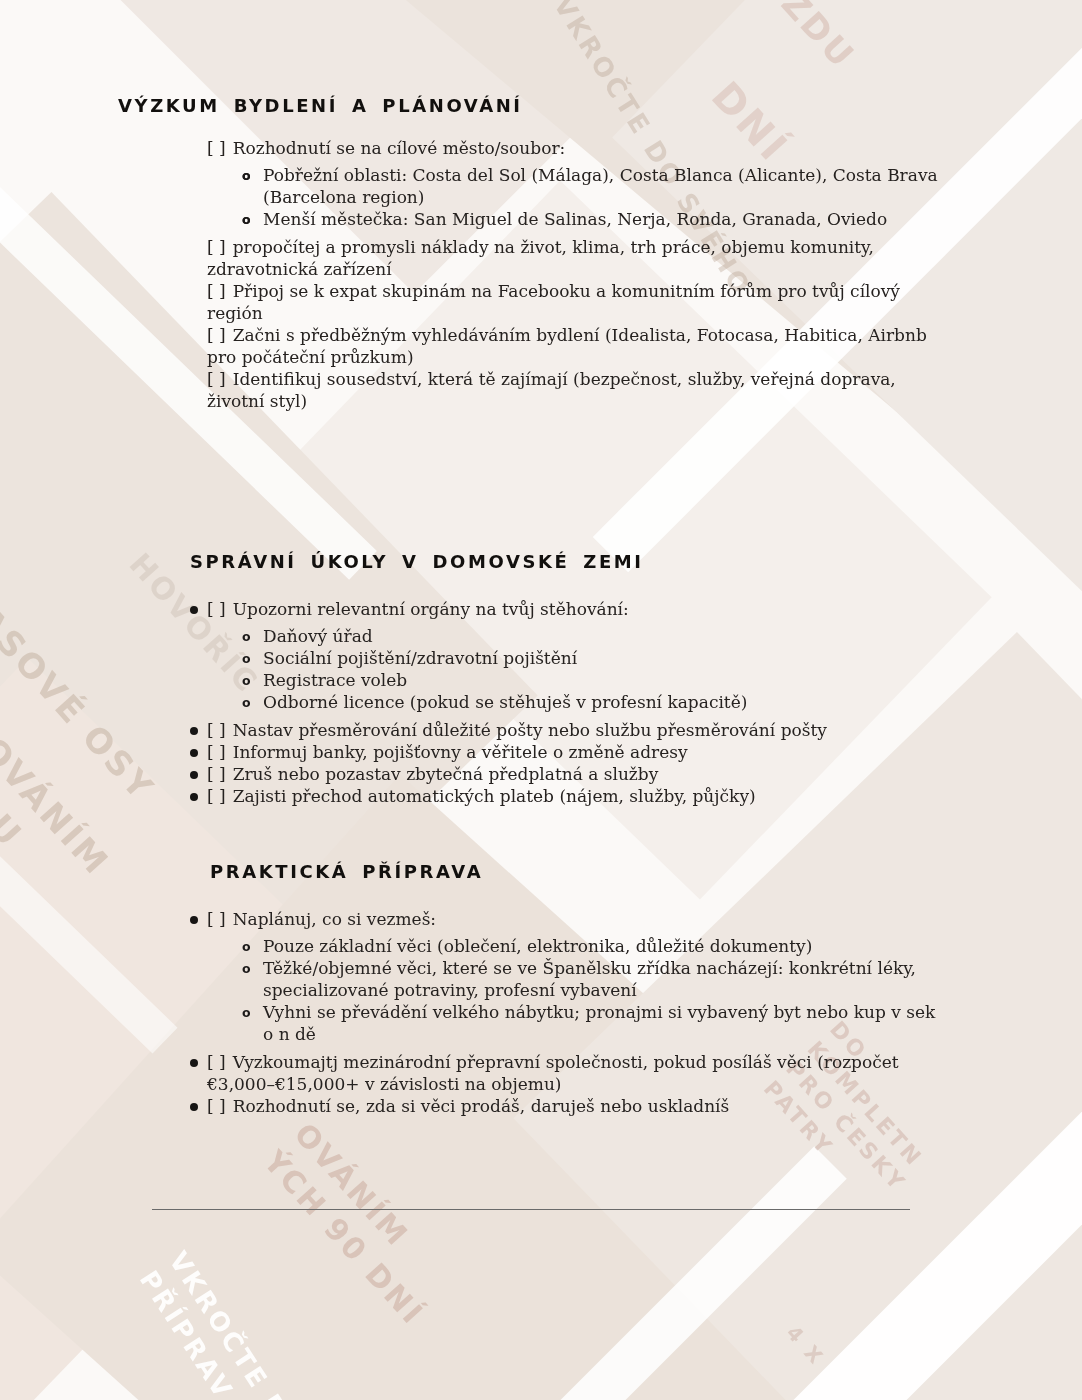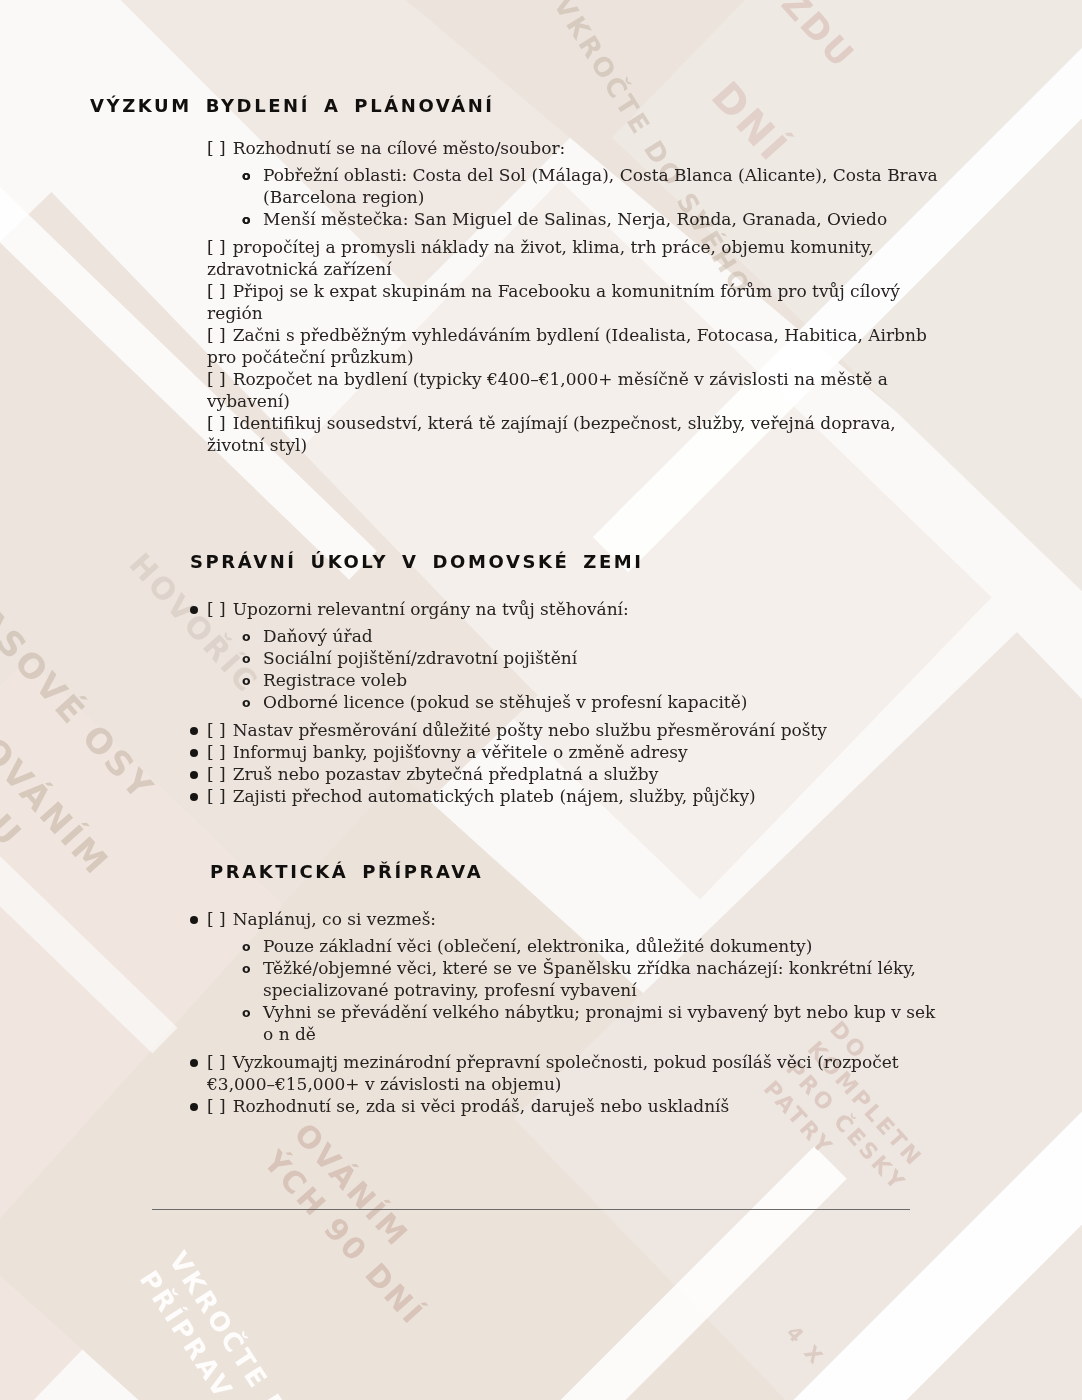--- a/index.html
+++ b/index.html
@@ -34,21 +34,21 @@
   .sec-title {
     margin:0;
     font-family:"DejaVu Sans", sans-serif;
     font-weight:700;
     font-size:18px;
     line-height:24px;
     letter-spacing:2.6px;
     word-spacing:5px;
     color:#12100e;
   }
-  .sec-0 .sec-title { margin-left:90px; }
+  .sec-0 .sec-title { margin-left:118px; }
   .sec-1 .sec-title { margin-left:190px; }
   .sec-2 .sec-title { margin-left:210px; }
   ul.items {
     list-style:none;
     margin:19px 0 0 207px;
     padding:0;
     width:742px;
     font-size:17px;
     line-height:22px;
   }
@@ -149,21 +149,20 @@
         <ul class="items">
           <li class="item"><span class="cb">[ ]</span><span class="txt">Rozhodnutí se na cílové město/soubor:</span><ul class="subitems">
               <li class="subitem"><span class="sub-bullet">o</span></li>
               <li class="subitem"><span class="sub-bullet">o</span><span class="txt">Pobřežní oblasti: Costa del Sol (Málaga), Costa Blanca (Alicante), Costa Brava (Barcelona region)</span></li>
               <li class="subitem"><span class="sub-bullet">o</span></li>
               <li class="subitem"><span class="sub-bullet">o</span><span class="txt">Menší městečka: San Miguel de Salinas, Nerja, Ronda, Granada, Oviedo</span></li>
             </ul></li>
           <li class="item"><span class="cb">[ ]</span><span class="txt">propočítej a promysli náklady na život, klima, trh práce, objemu komunity, zdravotnická zařízení</span></li>
           <li class="item"><span class="cb">[ ]</span><span class="txt">Připoj se k expat skupinám na Facebooku a komunitním fórům pro tvůj cílový región</span></li>
           <li class="item"><span class="cb">[ ]</span><span class="txt">Začni s předběžným vyhledáváním bydlení (Idealista, Fotocasa, Habitica, Airbnb pro počáteční průzkum)</span></li>
-          <li class="item"><span class="cb">[ ]</span><span class="txt">Rozpočet na bydlení (typicky €400–€1,000+ měsíčně v závislosti na městě a vybavení)</span></li>
           <li class="item"><span class="cb">[ ]</span><span class="txt">Identifikuj sousedství, která tě zajímají (bezpečnost, služby, veřejná doprava, životní styl)</span></li>
         </ul>
       </section>
       <section class="section sec-1">
         <h2 class="sec-title">SPRÁVNÍ ÚKOLY V DOMOVSKÉ ZEMI</h2>
         <ul class="items">
           <li class="item"><span class="bullet"></span><span class="cb">[ ]</span><span class="txt">Upozorni relevantní orgány na tvůj stěhování:</span><ul class="subitems">
               <li class="subitem"><span class="sub-bullet">o</span><span class="txt">Daňový úřad</span></li>
               <li class="subitem"><span class="sub-bullet">o</span><span class="txt">Sociální pojištění/zdravotní pojištění</span></li>
               <li class="subitem"><span class="sub-bullet">o</span><span class="txt">Registrace voleb</span></li>

